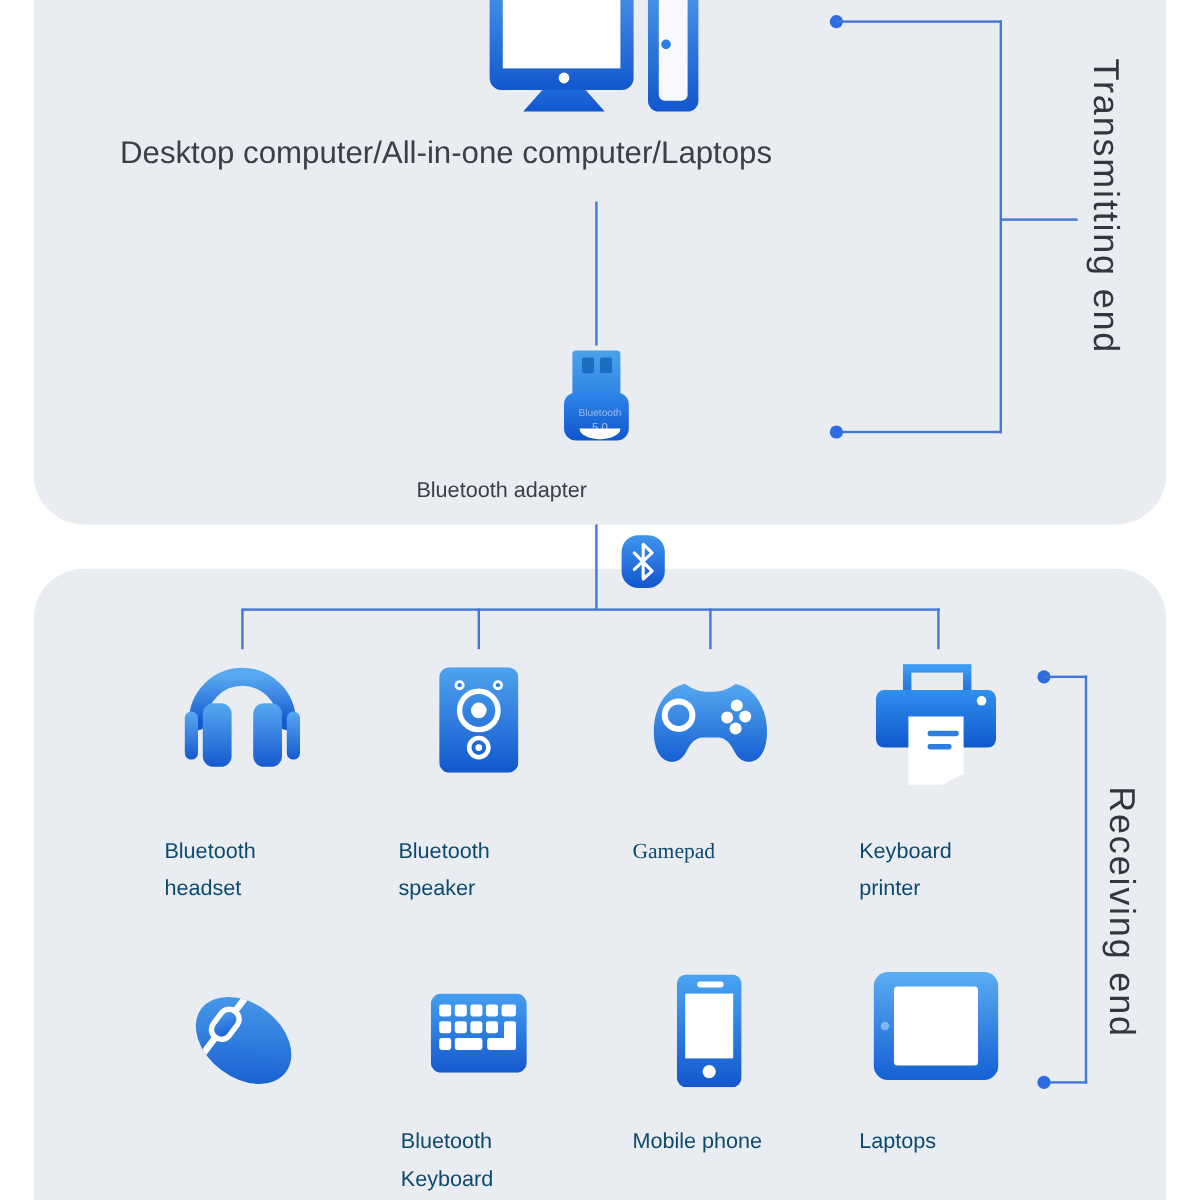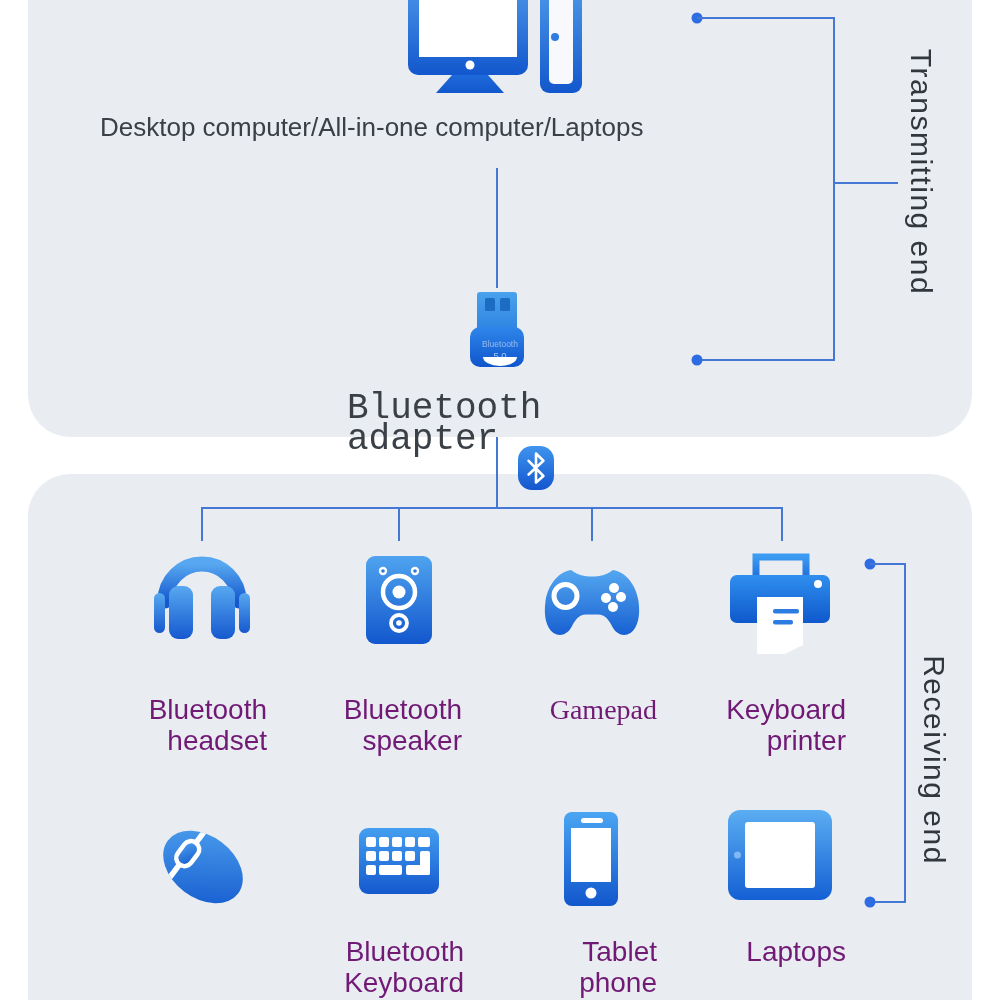--- a/index.html
+++ b/index.html
@@ -10,22 +10,22 @@
   .card{position:absolute;background:#e9ecf1;border-radius:42px;}
   .hline{position:absolute;height:2px;background:#4478d4;}
   .vline{position:absolute;width:2px;background:#4478d4;}
   .dot{position:absolute;width:11px;height:11px;border-radius:50%;
        background:#2d6ce2;transform:translate(-50%,-50%);}
   .caption{position:absolute;text-align:left;color:#3a4046;
            font-weight:500;}
   .vtext{position:absolute;color:#32373d;font-size:30px;font-weight:500;
          letter-spacing:1.5px;white-space:nowrap;
          transform:translate(-50%,-50%) rotate(90deg);}
-  .devlabel{position:absolute;width:130px;text-align:right;
-            font-size:28px;line-height:31px;color:#701a75;font-weight:500;}
+  .devlabel{position:absolute;width:130px;text-align:left;
+            font-size:18px;line-height:31px;color:#0c4a6e;font-weight:500;}
   svg{position:absolute;display:block;}
 </style>
 </head>
 <body>
 
 <div id="canvas">
 
   <div class="card" style="left:28px;top:-62px;width:944px;height:499px;"></div>
   <div class="card" style="left:28px;top:474px;width:944px;height:600px;"></div>
 
@@ -73,21 +73,21 @@
     <rect x="30" y="13" width="10" height="13" rx="1.5" fill="#1d6cc4"></rect>
     <rect x="45" y="13" width="10" height="13" rx="1.5" fill="#1d6cc4"></rect>
     <rect x="15" y="42" width="54" height="40" rx="10" fill="url(#ga2)"></rect>
     <g clip-path="url(#adbody)">
       <path d="M28 72 A 17 9 0 0 0 62 72 Z" fill="#ffffff"></path>
     </g>
     <text x="45" y="62" font-size="8.5" fill="#ffffff" opacity="0.5" text-anchor="middle">Bluetooth</text>
     <text x="45" y="74" font-size="9.5" fill="#ffffff" opacity="0.62" text-anchor="middle">5.0</text>
   </svg>
 
-  <div class="caption" style="left:347px;top:393px;width:300px;font-size:36px;line-height:31px;font-family:Liberation Mono, monospace;">Bluetooth adapter</div>
+  <div class="caption" style="left:347px;top:393px;width:300px;font-size:18px;line-height:31px;">Bluetooth adapter</div>
 
   <div class="dot" style="left:697px;top:18px;"></div>
   <div class="hline" style="left:697px;top:17px;width:138px;"></div>
   <div class="vline" style="left:833px;top:17px;height:344px;"></div>
   <div class="hline" style="left:697px;top:359px;width:138px;"></div>
   <div class="dot" style="left:697px;top:360px;"></div>
   <div class="hline" style="left:834px;top:182px;width:64px;"></div>
   <div class="vtext" style="left:921px;top:172px;">Transmitting end</div>
 
   <div class="vline" style="left:496px;top:437px;height:71px;"></div>
@@ -253,16 +253,16 @@
         <stop offset="0" stop-color="#5badf2"></stop>
           <stop offset="1" stop-color="#1460d4"></stop>
       </linearGradient>
     </defs>
     <rect x="0" y="0" width="104" height="90" rx="12" fill="url(#gtb)"></rect>
     <rect x="17" y="12" width="70" height="66" rx="3" fill="#ffffff"></rect>
     <circle cx="9.5" cy="45" r="3.5" fill="#7fb8f4"></circle>
   </svg>
 
   <div class="devlabel" style="left:334px;top:936px;">Bluetooth Keyboard</div>
-  <div class="devlabel" style="left:527px;top:936px;">Tablet phone</div>
+  <div class="devlabel" style="left:527px;top:936px;">Mobile phone</div>
   <div class="devlabel" style="left:716px;top:936px;">Laptops</div>
 
 </div>
 
 </body></html>

